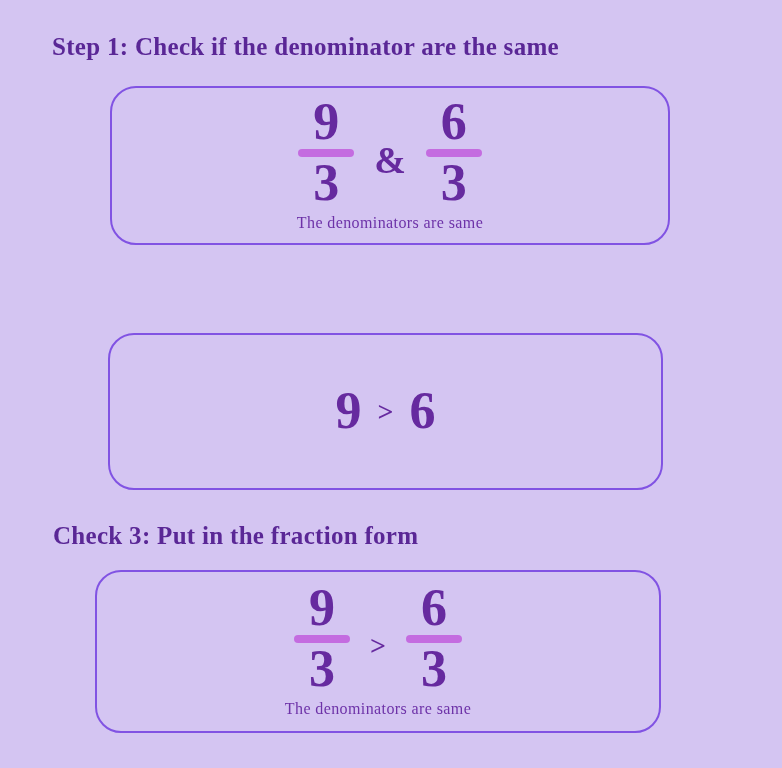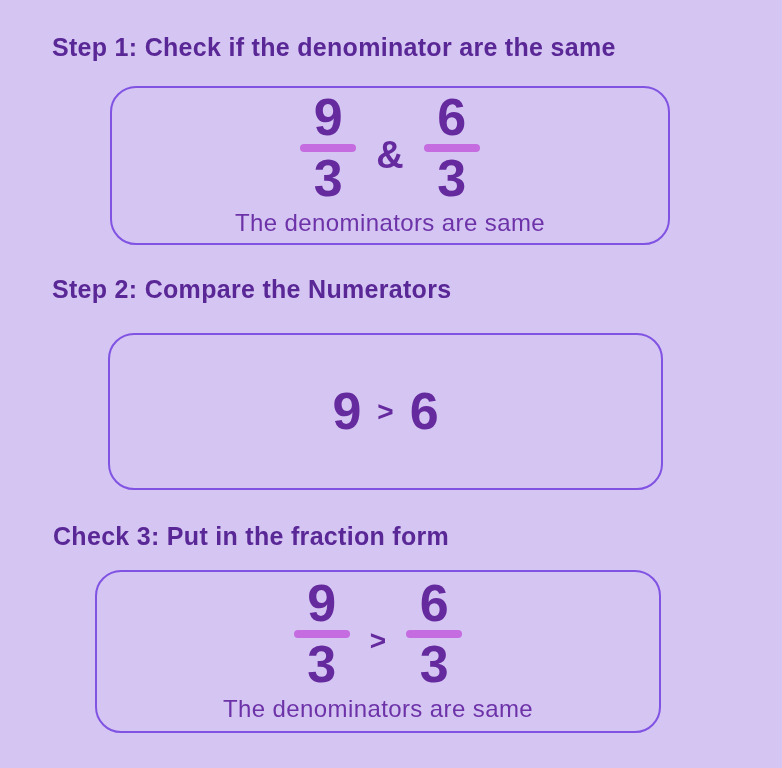--- a/index.html
+++ b/index.html
@@ -15,20 +15,21 @@
   body {
     font-family: "Liberation Sans", sans-serif;
     background: var(--background);
   }
   .canvas {
     position: relative;
     width: 782px;
     height: 768px;
     background: var(--background);
     overflow: hidden;
+    font-family: Liberation Serif, serif;
   }
   .step-heading {
     position: absolute;
     margin: 0;
     font-size: 25px;
     font-weight: bold;
     letter-spacing: 0.3px;
     color: var(--heading);
     white-space: nowrap;
   }
@@ -81,21 +82,21 @@
   .op-gt  { font-size: 28px; }
   .compare-row {
     display: flex;
     align-items: center;
     justify-content: center;
     gap: 16px;
   }
   .compare-row .op { transform: none; }
   .caption {
     margin-top: 9px;
-    font-size: 24px;
+    font-size: 16px;
     letter-spacing: 0.4px;
     color: var(--caption);
   }
 </style>
 </head>
 <body>
 
 <div class="canvas">
 
   <h2 class="step-heading h1">Step 1: Check if the denominator are the same</h2>
@@ -110,21 +111,20 @@
       <span class="op op-amp">&amp;</span>
       <div class="fraction">
         <span class="digit">6</span>
         <span class="bar"></span>
         <span class="digit">3</span>
       </div>
     </div>
     <div class="caption">The denominators are same</div>
   </div>
 
-  <h2 class="step-heading h2">Step 2: Compare the Numerators</h2>
 
   <div class="box box2">
     <div class="compare-row">
       <span class="digit">9</span>
       <span class="op op-gt">&gt;</span>
       <span class="digit">6</span>
     </div>
   </div>
 
   <h2 class="step-heading h3">Check 3: Put in the fraction form</h2>

